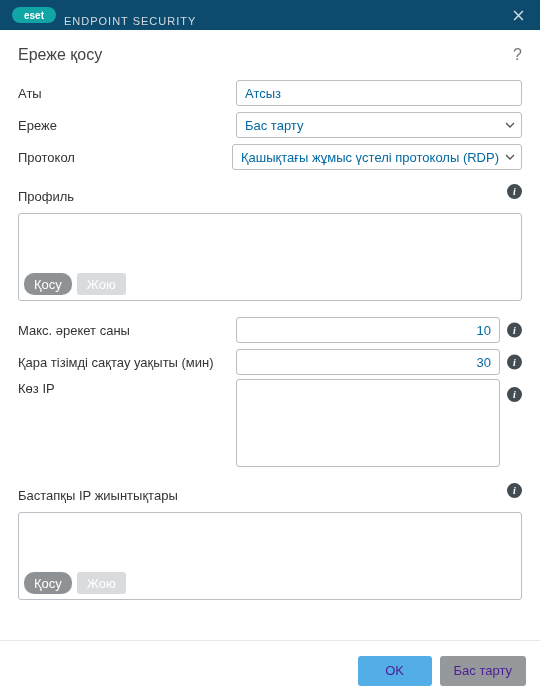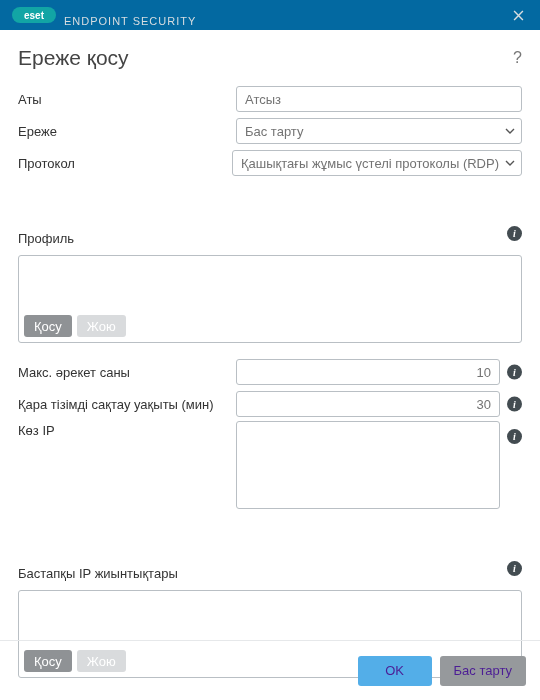--- a/index.html
+++ b/index.html
@@ -1,60 +1,60 @@
 <!DOCTYPE html>
 <html><head>
 <meta charset="utf-8">
 <style>
   * { box-sizing: border-box; margin: 0; padding: 0; }
   html, body { width: 540px; height: 700px; font-family: "Segoe UI", Arial, sans-serif; font-size: 13px; color: #333; background: #fff; }
-  .titlebar { height: 30px; background: #0369a1; color: #fff; display: flex; align-items: center; padding: 0 10px 0 12px; }
+  .titlebar { height: 30px; background: #0c4a6e; color: #fff; display: flex; align-items: center; padding: 0 10px 0 12px; }
   .titlebar .brand-logo { display: inline-flex; align-items: center; }
   .titlebar .brand-logo svg { display: block; }
   .titlebar .brand-text { margin-left: 8px; font-size: 11px; letter-spacing: 1px; color: #d8dde0; font-weight: 400; margin-top: 12px; }
   .titlebar .spacer { flex: 1; }
   .titlebar .close { width: 24px; height: 24px; display: flex; align-items: center; justify-content: center; cursor: pointer; color: #d8dde0; }
   .titlebar .close svg { width: 11px; height: 11px; }
 
   .content { padding: 16px 18px 0 18px; height: 610px; }
   .header-row { display: flex; align-items: center; margin-bottom: 14px; }
-  .page-title { font-size: 21px; color: #444; font-weight: 400; flex: 1; }
+  .page-title { font-size: 16px; color: #444; font-weight: 400; flex: 1; }
   .help-icon { color: #777; font-size: 16px; font-weight: 400; cursor: pointer; }
 
   .form-row { display: flex; align-items: center; min-height: 30px; margin-bottom: 2px; }
   .form-row.top { align-items: flex-start; }
   .form-label { width: 218px; padding-top: 5px; padding-bottom: 5px; color: #333; }
   .form-label.top { padding-top: 2px; }
   .form-control-cell { flex: 1; display: flex; align-items: center; }
   .form-control-cell.with-info { padding-right: 22px; position: relative; justify-content: center; }
   .form-control-cell .info { position: absolute; right: 0; top: 50%; transform: translateY(-50%); }
-  .full-row { position: relative; margin-top: 36px; }
+  .full-row { position: relative; }
   .full-row .info { position: absolute; right: 0; top: 0; }
 
   input.text-input, .select-box, textarea.text-area {
     width: 100%; height: 26px; border: 1px solid #b9bfc4; border-radius: 3px;
-    padding: 3px 8px; font: inherit; color: #737373; background: #fff;
+    padding: 3px 8px; font: inherit; color: #0369a1; background: #fff;
   }
   input.text-input.right { text-align: right; }
   .select-box { display: flex; align-items: center; cursor: pointer; position: relative; padding-right: 22px; }
   .select-box .sel-text { flex: 1; overflow: hidden; white-space: nowrap; text-overflow: ellipsis; }
   .select-box .chev { position: absolute; right: 6px; top: 50%; transform: translateY(-50%); color: #555; }
   .select-box .chev svg { width: 10px; height: 10px; display: block; }
 
   .toggle { width: 36px; height: 18px; border-radius: 9px; background: #1e9df4; position: relative; cursor: pointer; }
   .toggle .knob { position: absolute; right: 2px; top: 2px; width: 14px; height: 14px; border-radius: 50%; background: #fff; }
 
   .list-box { border: 1px solid #b9bfc4; border-radius: 3px; background: #fff; display: flex; flex-direction: column; }
   .list-box .list-area { flex: 1; }
   .list-box .btn-row { padding: 5px 5px; border-top: 0; display: flex; gap: 5px; }
 
   textarea.text-area { height: 88px; resize: none; padding: 6px 8px; }
 
   .pill-btn { border: none; border-radius: 3px; height: 22px; padding: 0 10px; font: inherit; color: #fff; cursor: pointer; }
-  .pill-btn.primary { background: #8f9295; }
+  .pill-btn.primary { background: #8f9295; border-radius: 10px; }
   .pill-btn.disabled { background: #d9dbdd; color: #fff; cursor: default; text-align: center; }
 
   .info { width: 15px; height: 15px; border-radius: 50%; background: #434c51; color: #fff; font-size: 10px; font-weight: 700; display: inline-flex; align-items: center; justify-content: center; font-family: Georgia, serif; font-style: italic; cursor: pointer; }
 
   .footer { height: 60px; border-top: 1px solid #e6e8ea; display: flex; align-items: center; justify-content: flex-end; padding: 0 14px; gap: 8px; }
   .footer .btn { height: 30px; min-width: 74px; border: none; border-radius: 3px; font: inherit; color: #4c1d95; cursor: pointer; padding: 0 14px; }
   .footer .btn.ok { background: #53aee8; }
   .footer .btn.cancel { background: #96999c; }
 
   .section-gap { height: 10px; }

